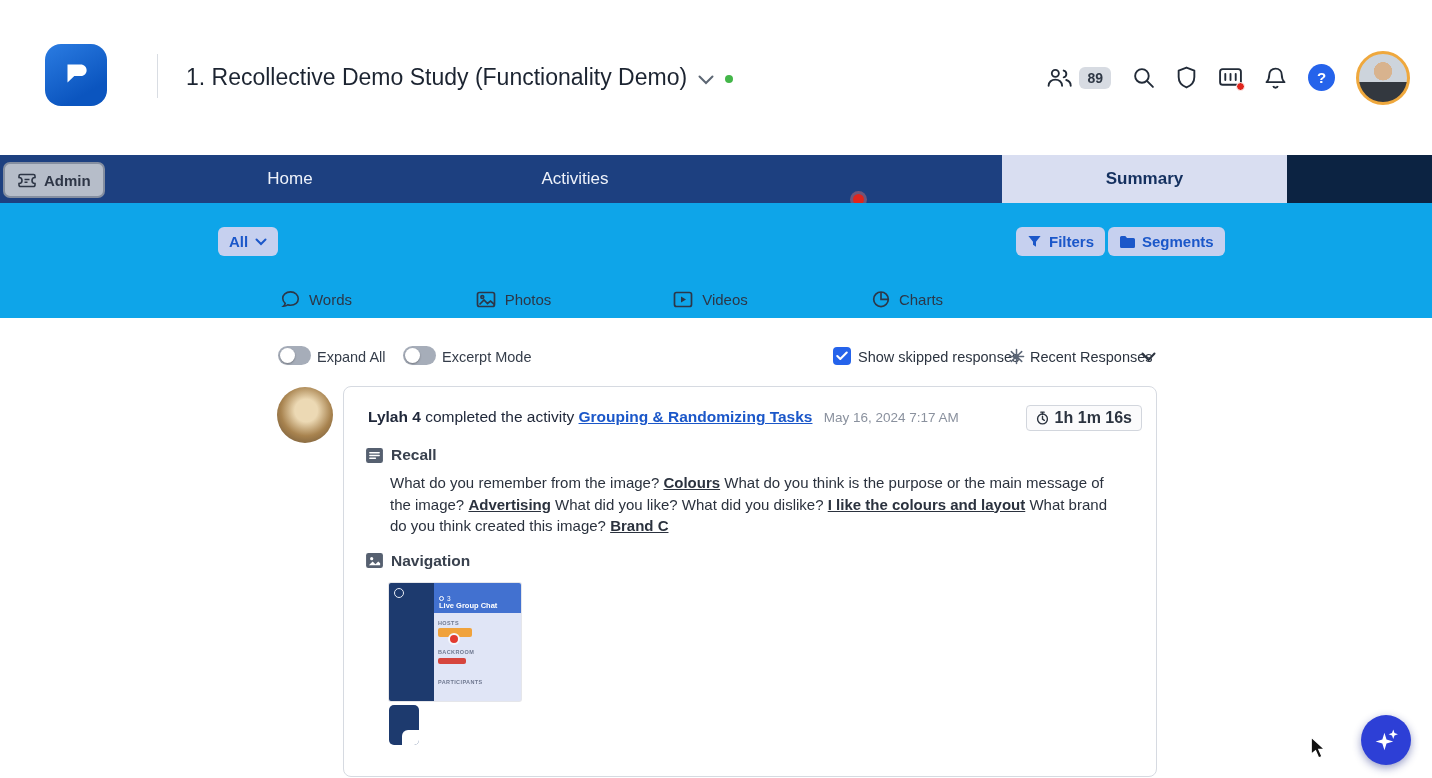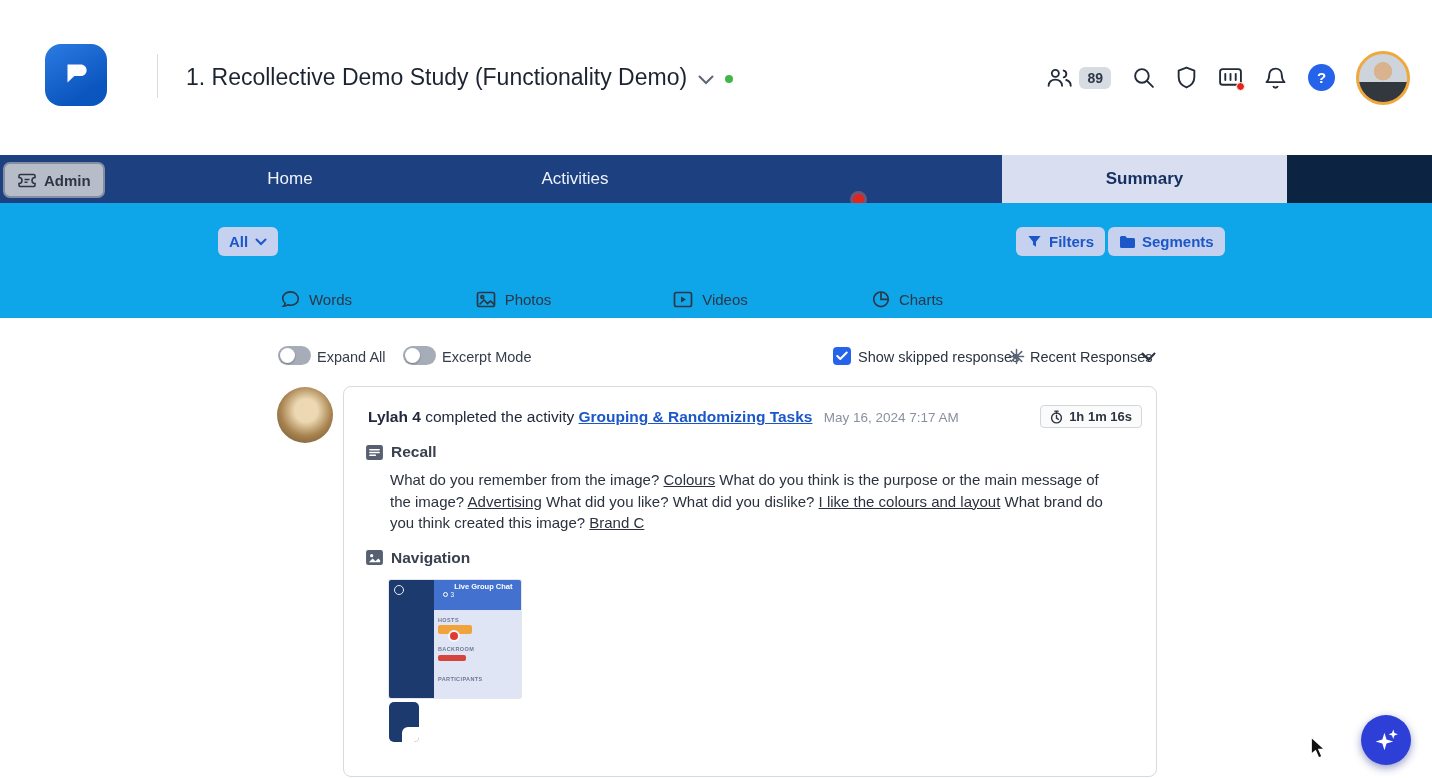--- a/index.html
+++ b/index.html
@@ -70,38 +70,38 @@
   .resp-avatar{position:absolute;left:277px;top:387px;width:56px;height:56px;border-radius:50%;
                background:radial-gradient(circle at 52% 42%, #ecd9b4 0 26%, #a8834f 58%, #5e4930)}
   .card{position:absolute;left:343px;top:386px;width:814px;height:391px;background:#fff;border:1px solid #d6dae1;
         border-radius:8px;overflow:hidden}
   .card-head{display:flex;align-items:flex-start;padding:18px 14px 0 24px;font-size:15.5px;color:#20283a}
   .head-line{padding-top:3px}
   .author{font-weight:bold}
   .activity-link{color:#1b57c9;font-weight:600;text-decoration:underline}
   .timestamp{font-size:13.5px;color:#8a919e;margin-left:7px}
   .time-badge{display:flex;align-items:center;gap:6px;border:1px solid #d2d6dd;background:#fbfbfc;border-radius:4px;
-              padding:3px 9px;font-size:13px;font-weight:bold;color:#2c3440;white-space:nowrap}
+              padding:3px 9px;font-size:16px;font-weight:bold;color:#2c3440;white-space:nowrap}
   .card-head .time-badge{margin-left:auto}
   .section-head{display:flex;align-items:center;gap:8px;margin:15px 0 0 22px;font-size:15.5px;font-weight:bold;color:#39414e}
   .recall-text{margin:8px 14px 0 46px;width:730px;font-size:15px;line-height:21.5px;color:#2b323e}
-  .recall-text .answer{font-weight:normal;text-decoration:underline}
+  .recall-text .answer{font-weight:bold;text-decoration:underline}
   .action-row{display:flex;align-items:center;margin-top:19px;border-top:1px solid #e6e9ed;border-bottom:1px solid #e6e9ed;
               padding:6px 14px 6px 45px;gap:16px}
   .action-link{font-size:13.5px;color:#535c6a}
   .checkbox.empty{width:16px;height:16px;border:1.5px solid #98a0ac;border-radius:3px;background:#fff;margin-left:2px}
   .action-row .time-badge{margin-left:auto}
 
   
   .thumb{position:relative;margin:13px 0 0 45px;width:132px;height:118px;background:#e0e5f6;border-radius:2px;
          overflow:hidden;box-shadow:0 0 0 1px rgba(40,50,80,.12)}
   .thumb-side{position:absolute;left:0;top:0;width:45px;height:118px;background:#1d3a6e}
   .thumb-info{position:absolute;left:5px;top:5px;width:10px;height:10px;border-radius:50%;border:1.2px solid #e8ecf5}
   .thumb-head{position:absolute;left:45px;top:0;width:87px;height:30px;background:#4271d0;color:#fff;
-              padding:3px 5px;display:flex;justify-content:center}
+              padding:3px 5px;display:flex;flex-direction:column;justify-content:flex-end}
   .thumb-badge{display:flex;align-items:center;gap:3px;font-size:6.5px}
   .thumb-badge .bcirc{width:5px;height:5px;border:1px solid #fff;border-radius:50%}
   .thumb-title{font-size:7.5px;font-weight:bold;line-height:8px}
   .thumb-label{position:absolute;left:49px;font-size:5.5px;letter-spacing:.4px;color:#6f7890;font-weight:bold}
   .lbl-hosts{top:37px}
   .lbl-backroom{top:66px}
   .lbl-participants{top:96px}
   .thumb-orange{position:absolute;left:49px;top:45px;width:34px;height:9px;background:#f0a23c;border-radius:2px}
   .thumb-reddot{position:absolute;left:59px;top:50px;width:12px;height:12px;border-radius:50%;background:#e23b30;border:2px solid #f5f7fd}
   .thumb-redbar{position:absolute;left:49px;top:75px;width:28px;height:6px;background:#d6453d;border-radius:2px}

